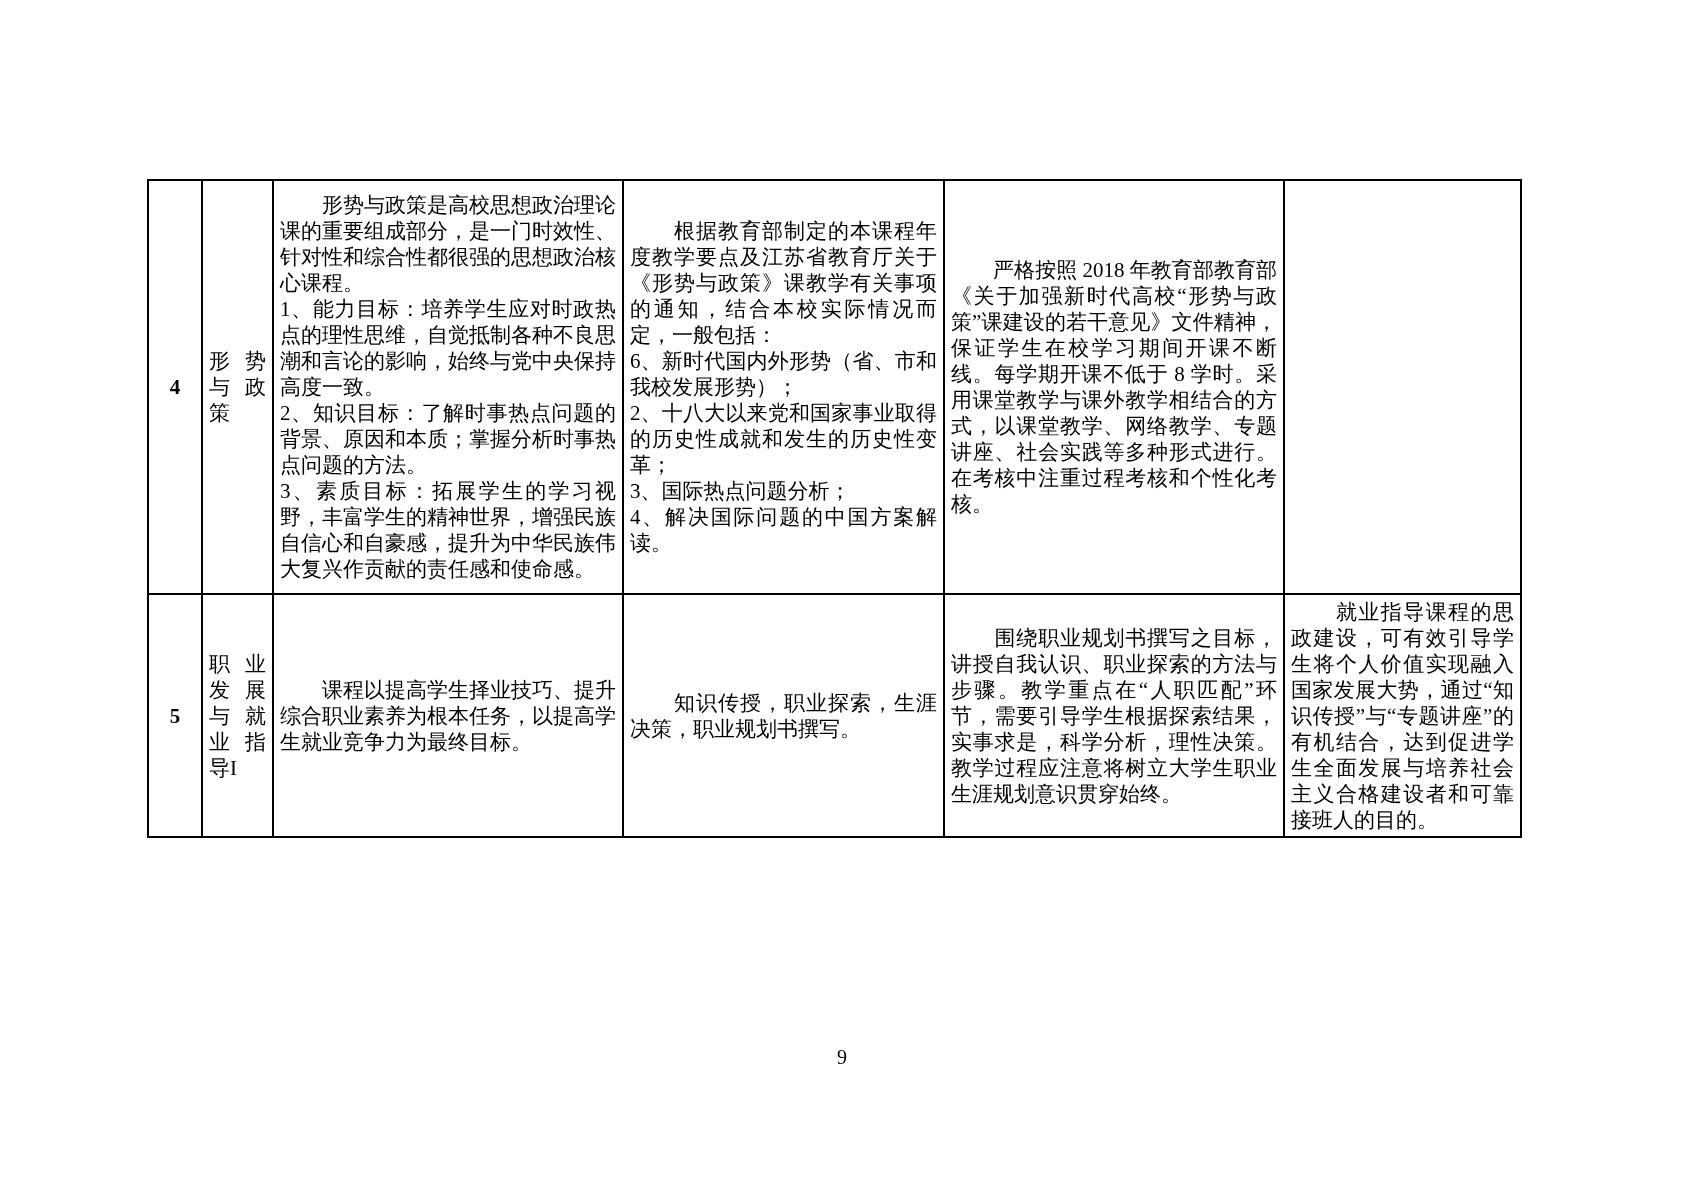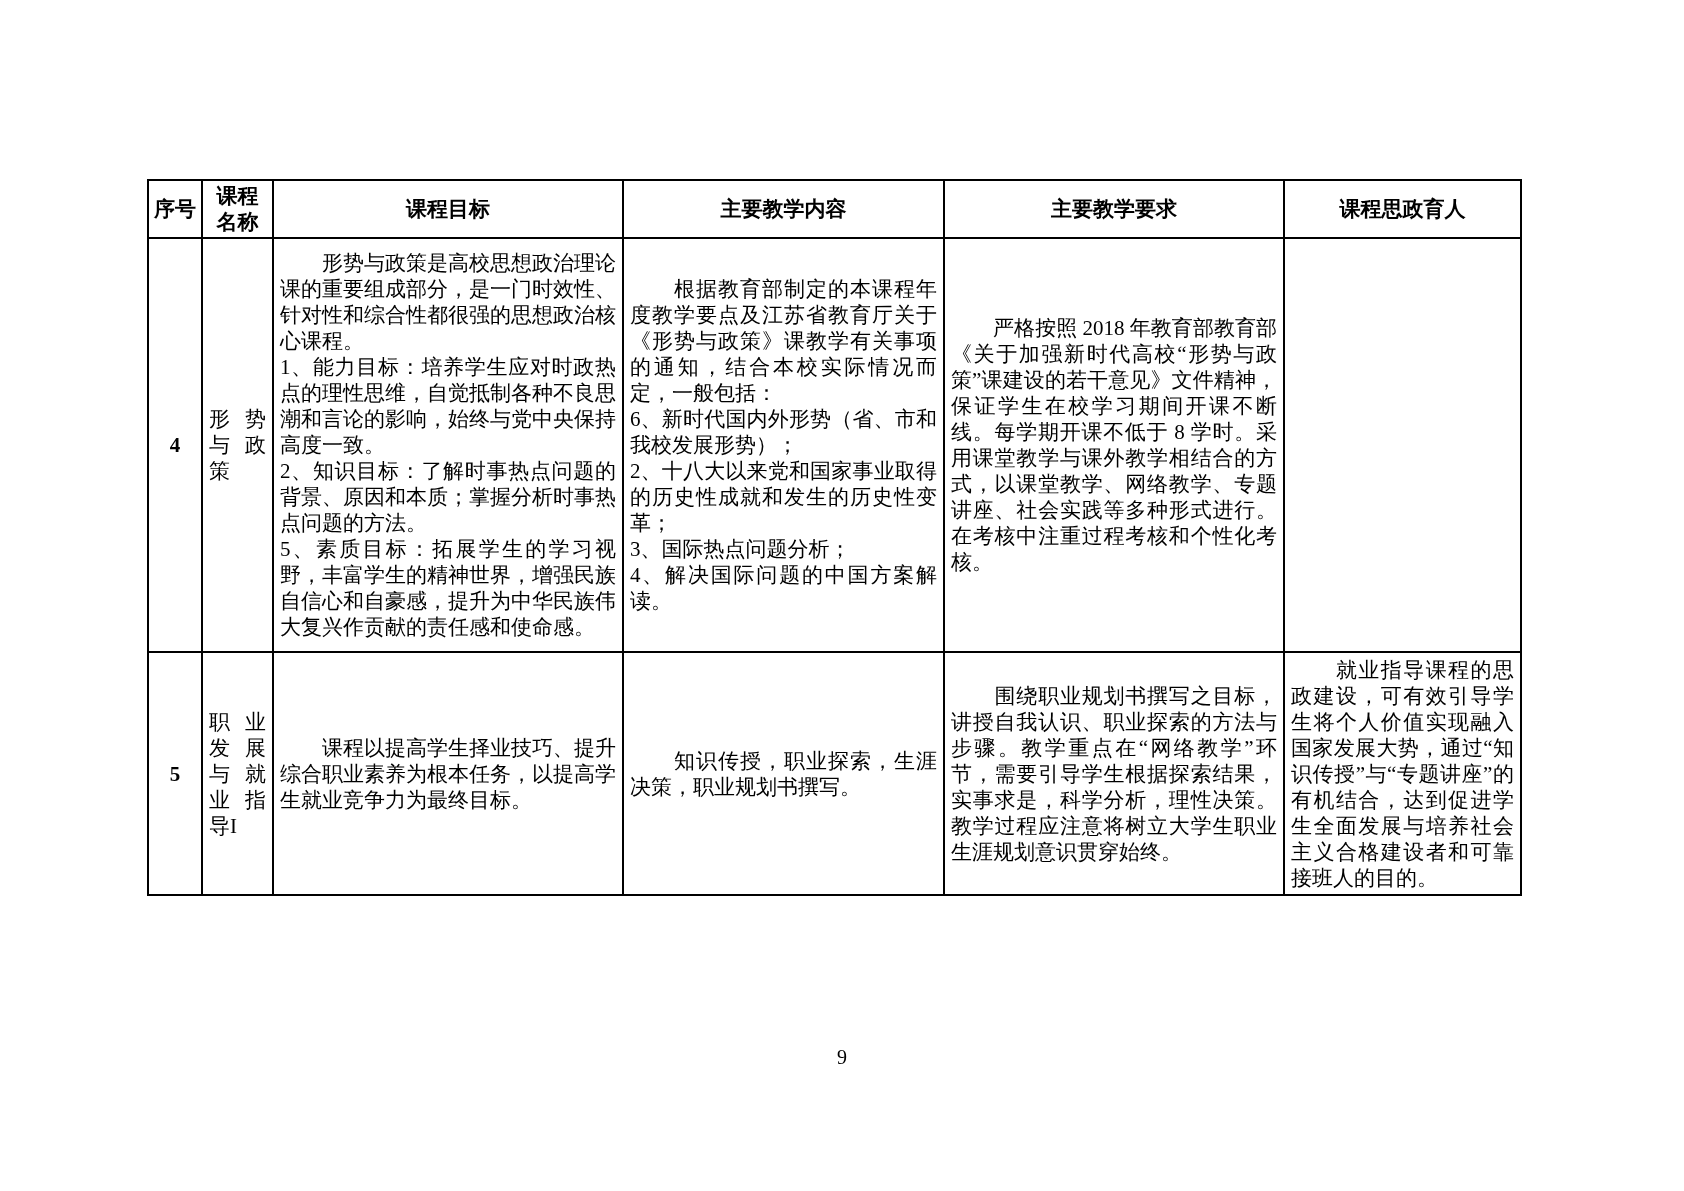--- a/index.html
+++ b/index.html
@@ -71,52 +71,44 @@
     <colgroup>
       <col style="width:54px">
       <col style="width:71px">
       <col style="width:350px">
       <col style="width:321px">
       <col style="width:340px">
       <col style="width:237px">
     </colgroup>
 
     <tbody>
-        <tr class="header-row" style="height:58px">
-      <th>序号</th>
-      <th>课程名称</th>
-      <th>课程目标</th>
-      <th>主要教学内容</th>
-      <th>主要教学要求</th>
-      <th>课程思政育人</th>
-    </tr>
 
 
     <tr class="row-4" style="height:414px">
       <td class="cell-seq">4</td>
       <td class="cell-name">形势与政策</td>
       <td class="cell-text">　　形势与政策是高校思想政治理论课的重要组成部分，是一门时效性、针对性和综合性都很强的思想政治核心课程。
 1、能力目标：培养学生应对时政热点的理性思维，自觉抵制各种不良思潮和言论的影响，始终与党中央保持高度一致。
 2、知识目标：了解时事热点问题的背景、原因和本质；掌握分析时事热点问题的方法。
-5、素质目标：拓展学生的学习视野，丰富学生的精神世界，增强民族自信心和自豪感，提升为中华民族伟大复兴作贡献的责任感和使命感。</td>
+3、素质目标：拓展学生的学习视野，丰富学生的精神世界，增强民族自信心和自豪感，提升为中华民族伟大复兴作贡献的责任感和使命感。</td>
       <td class="cell-text">　　根据教育部制定的本课程年度教学要点及江苏省教育厅关于《形势与政策》课教学有关事项的通知，结合本校实际情况而定，一般包括：
 6、新时代国内外形势（省、市和我校发展形势）；
 2、十八大以来党和国家事业取得的历史性成就和发生的历史性变革；
 3、国际热点问题分析；
 4、解决国际问题的中国方案解读。</td>
       <td class="cell-text">　　严格按照 2018 年教育部教育部《关于加强新时代高校“形势与政策”课建设的若干意见》文件精神，保证学生在校学习期间开课不断线。每学期开课不低于 8 学时。采用课堂教学与课外教学相结合的方式，以课堂教学、网络教学、专题讲座、社会实践等多种形式进行。在考核中注重过程考核和个性化考核。</td>
       <td class="cell-text"></td>
     </tr>
 
     <tr class="row-5" style="height:243px">
       <td class="cell-seq">5</td>
       <td class="cell-name">职业发展与就业指导I</td>
       <td class="cell-text">　　课程以提高学生择业技巧、提升综合职业素养为根本任务，以提高学生就业竞争力为最终目标。</td>
       <td class="cell-text">　　知识传授，职业探索，生涯决策，职业规划书撰写。</td>
-      <td class="cell-text">　　围绕职业规划书撰写之目标，讲授自我认识、职业探索的方法与步骤。教学重点在“网络教学”环节，需要引导学生根据探索结果，实事求是，科学分析，理性决策。教学过程应注意将树立大学生职业生涯规划意识贯穿始终。</td>
+      <td class="cell-text">　　围绕职业规划书撰写之目标，讲授自我认识、职业探索的方法与步骤。教学重点在“人职匹配”环节，需要引导学生根据探索结果，实事求是，科学分析，理性决策。教学过程应注意将树立大学生职业生涯规划意识贯穿始终。</td>
       <td class="cell-text">　　就业指导课程的思政建设，可有效引导学生将个人价值实现融入国家发展大势，通过“知识传授”与“专题讲座”的有机结合，达到促进学生全面发展与培养社会主义合格建设者和可靠接班人的目的。</td>
     </tr>
   </tbody>
     </table>
 
   <div class="page-number">9</div>
 
 </div>
 
 </body></html>

